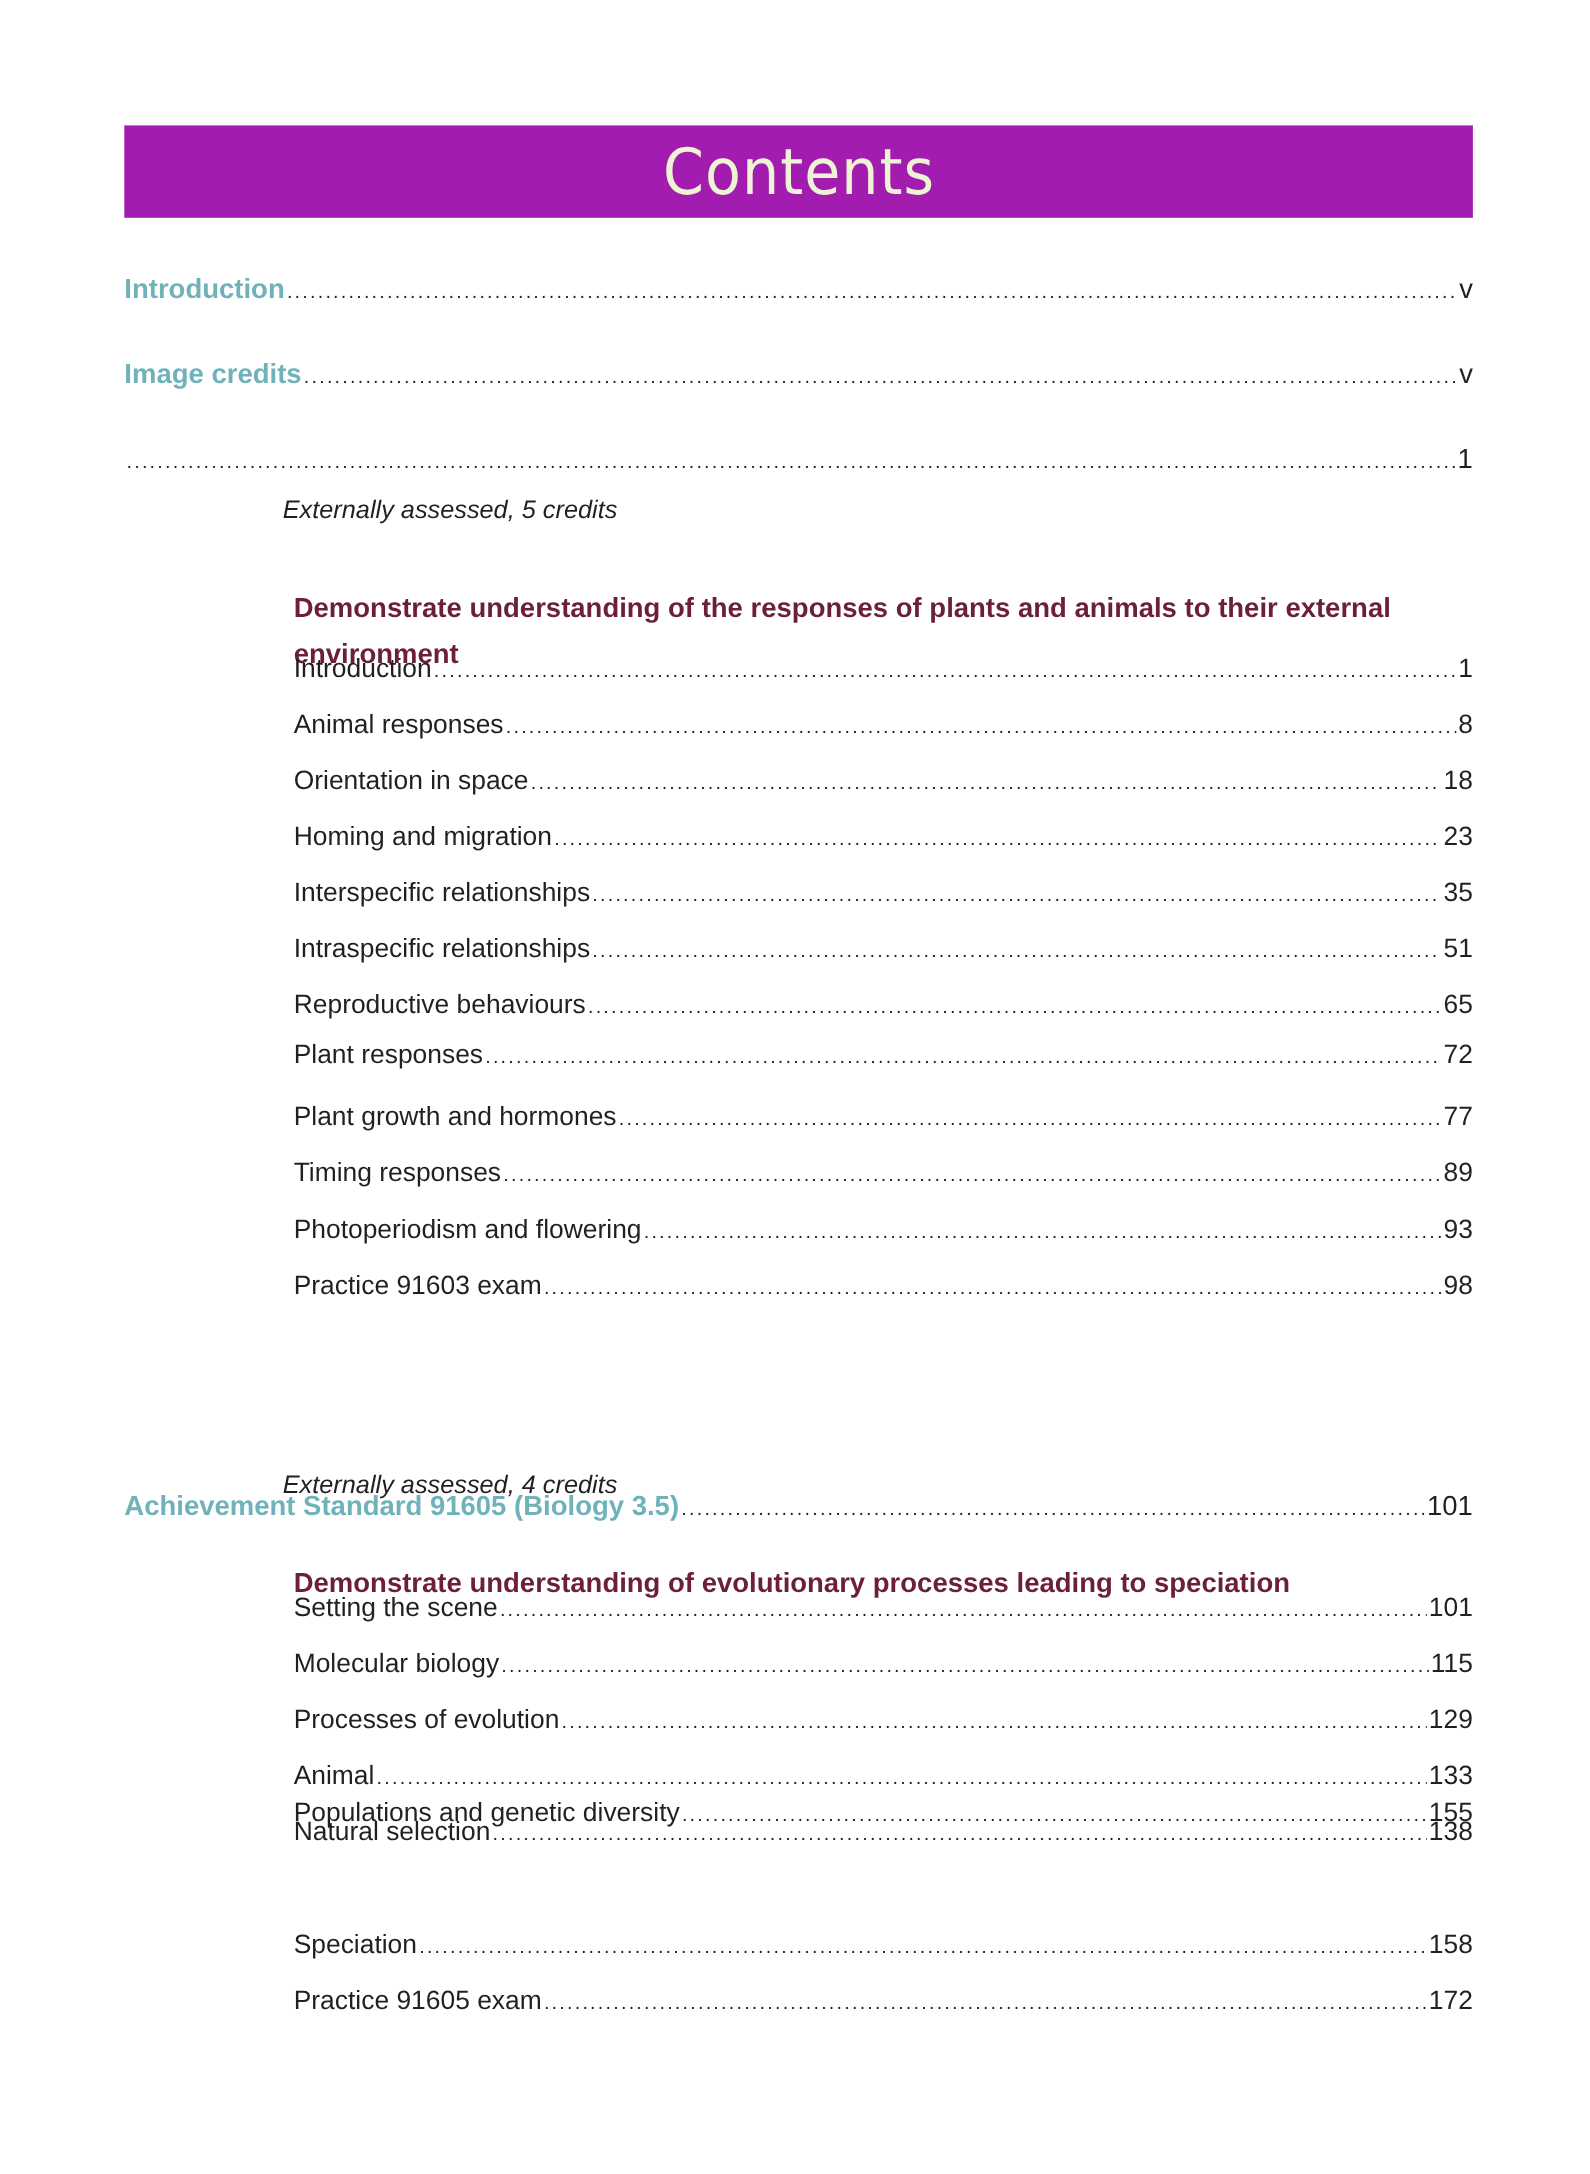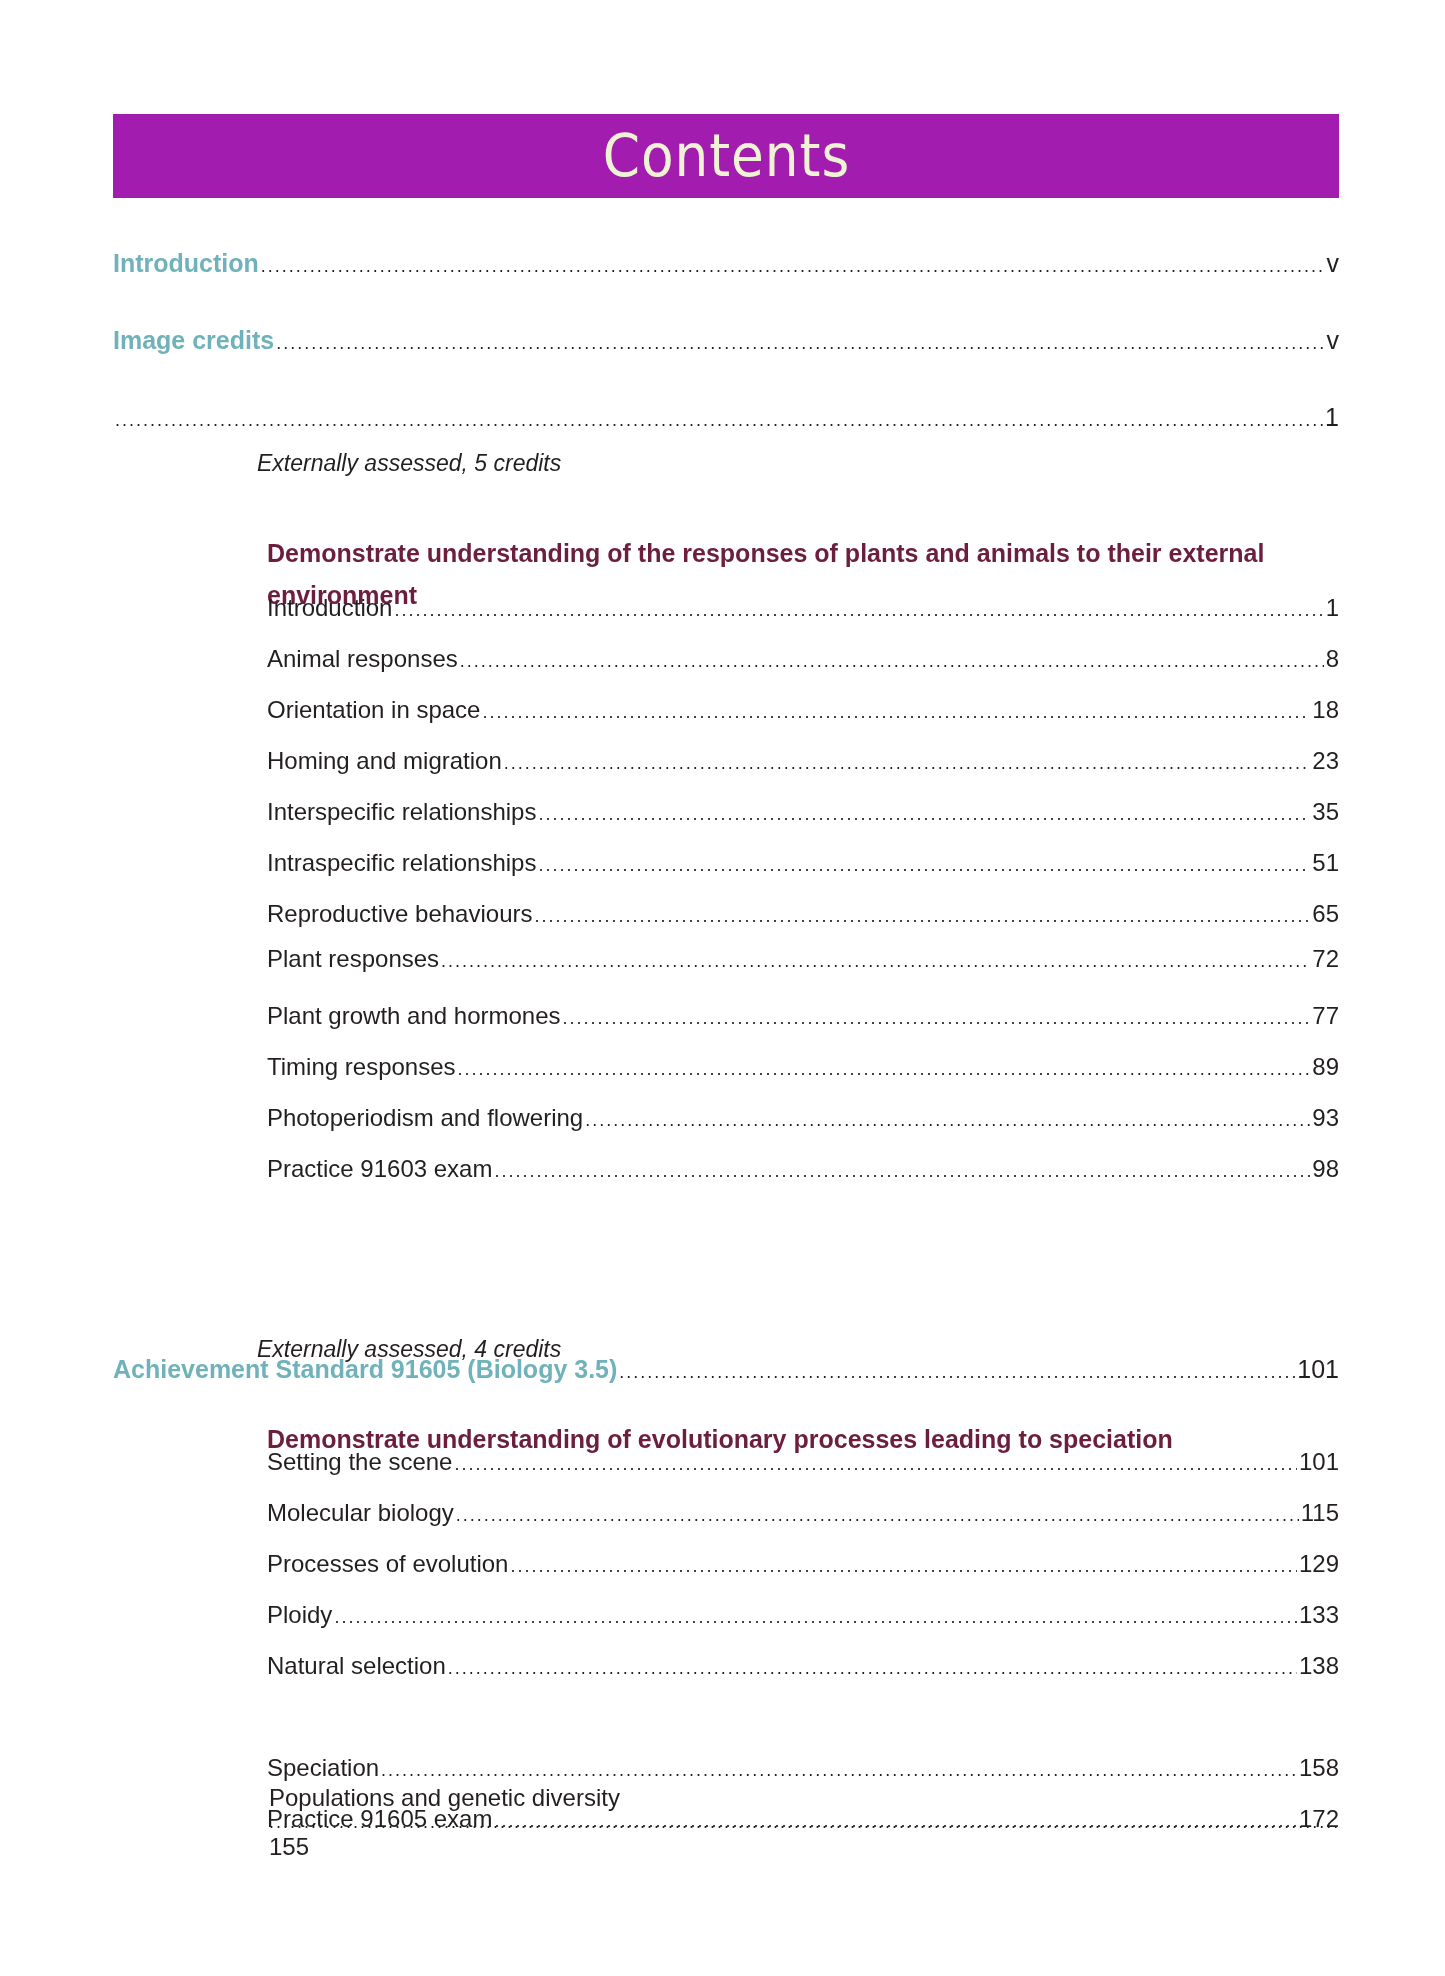--- a/index.html
+++ b/index.html
@@ -132,30 +132,30 @@
         <span class="label">Molecular biology</span>
         <span class="leader"></span>
         <span class="page">115</span>
       </div>
       <div class="row sub" style="top: 1550px;">
         <span class="label">Processes of evolution</span>
         <span class="leader"></span>
         <span class="page">129</span>
       </div>
       <div class="row sub" style="top: 1601px;">
-        <span class="label">Ploidy</span>
+        <span class="label">Animal</span>
         <span class="leader"></span>
         <span class="page">133</span>
       </div>
       <div class="row sub" style="top: 1652px;">
         <span class="label">Natural selection</span>
         <span class="leader"></span>
         <span class="page">138</span>
       </div>
-      <div class="row sub" style="top: 1784px; flex-direction: column;">
+      <div class="row sub" style="top: 1634px;">
         <span class="label">Populations and genetic diversity</span>
         <span class="leader"></span>
         <span class="page">155</span>
       </div>
       <div class="row sub" style="top: 1754px;">
         <span class="label">Speciation</span>
         <span class="leader"></span>
         <span class="page">158</span>
       </div>
       <div class="row sub" style="top: 1805px;">

